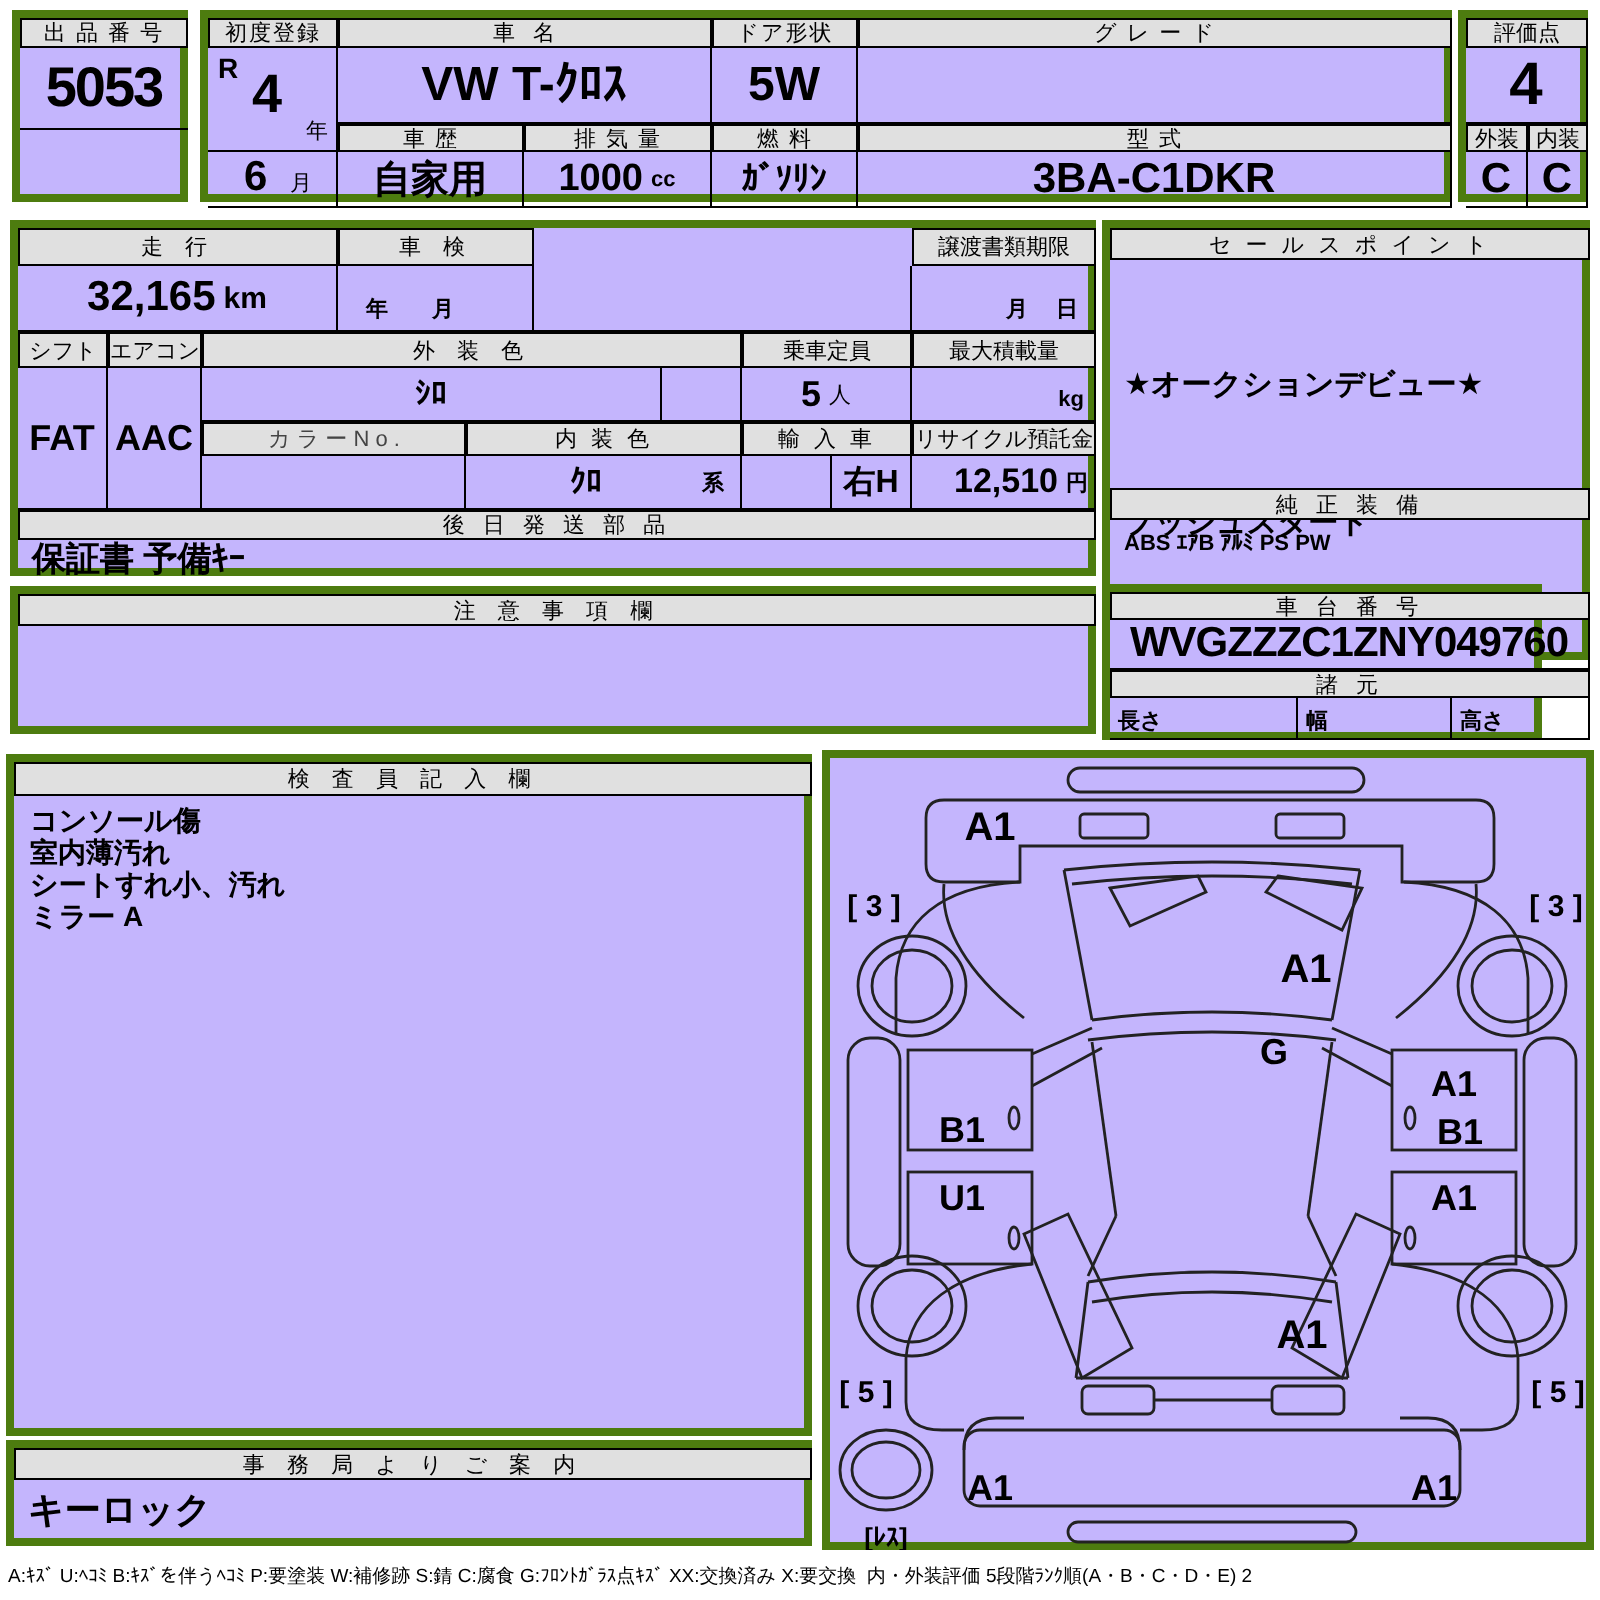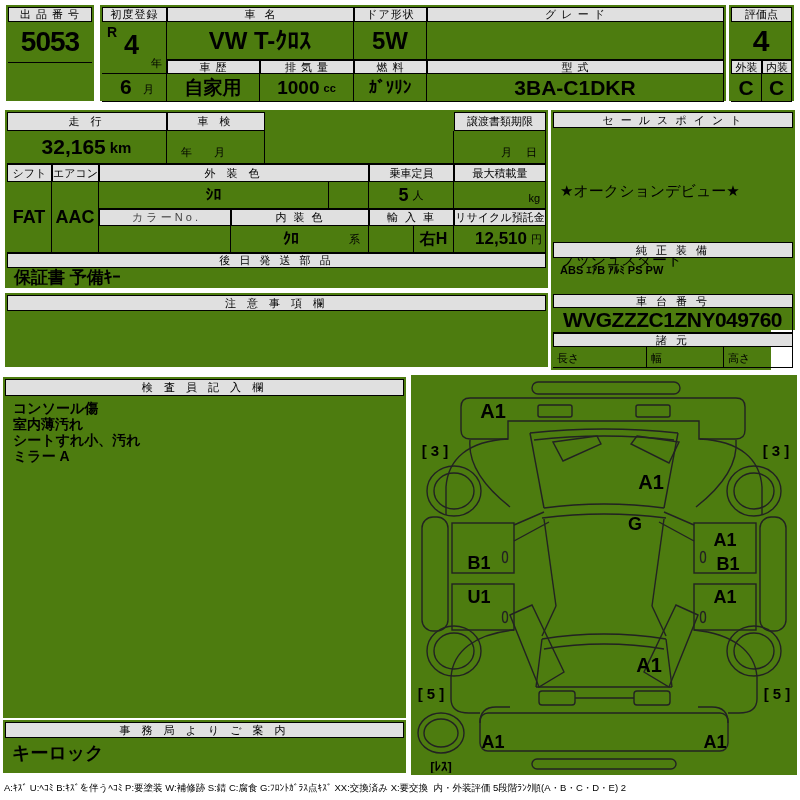--- a/index.html
+++ b/index.html
@@ -1,28 +1,28 @@
 <!DOCTYPE html>
 <html><head>
 <meta charset="utf-8">
 <style>
   html,body{margin:0;padding:0;background:#fff}
   body{font-family:"Liberation Sans","DejaVu Sans",sans-serif;color:#000}
   #sheet{position:relative;width:800px;height:800px;background:#fff;overflow:hidden}
   .abs{position:absolute;box-sizing:border-box}
-  .box{border:2px solid #4d7c0f;background:#4d7c0f}
+  .box{border:4px solid #4d7c0f;background:#c4b5fd}
   .hdr{background:#e0e0e0;border:1px solid #000;display:flex;align-items:center;justify-content:center;
        font-size:11px;white-space:pre;letter-spacing:1px}
   .cell{border-right:1px solid #000;border-bottom:1px solid #000}
   .val{display:flex;align-items:center;justify-content:center;font-weight:bold;white-space:pre}
   .big{font-size:28px;letter-spacing:-1px}
   .unit{font-size:11px;font-weight:bold;margin-left:4px}
-  .small{font-size:11px;font-weight:normal}
+  .small{font-size:11px;font-weight:bold}
   .left{justify-content:flex-start;padding-left:7px}
-  .lines{font-weight:normal;font-size:15px;line-height:23px;padding:5px 7px;white-space:pre}
+  .lines{font-weight:bold;font-size:15px;line-height:23px;padding:5px 7px;white-space:pre}
   svg text{font-family:"Liberation Sans","DejaVu Sans",sans-serif;font-weight:bold;fill:#000}
 </style>
 </head>
 <body>
 
 <div id="sheet">
 
   <div class="abs box" style="left:6px;top:5px;width:88px;height:96px">
     <div class="abs hdr" style="left:0;top:0;width:84px;height:15px">出 品 番 号</div>
     <div class="abs val big" style="left:0;top:15px;width:84px;height:40px">5053</div>

